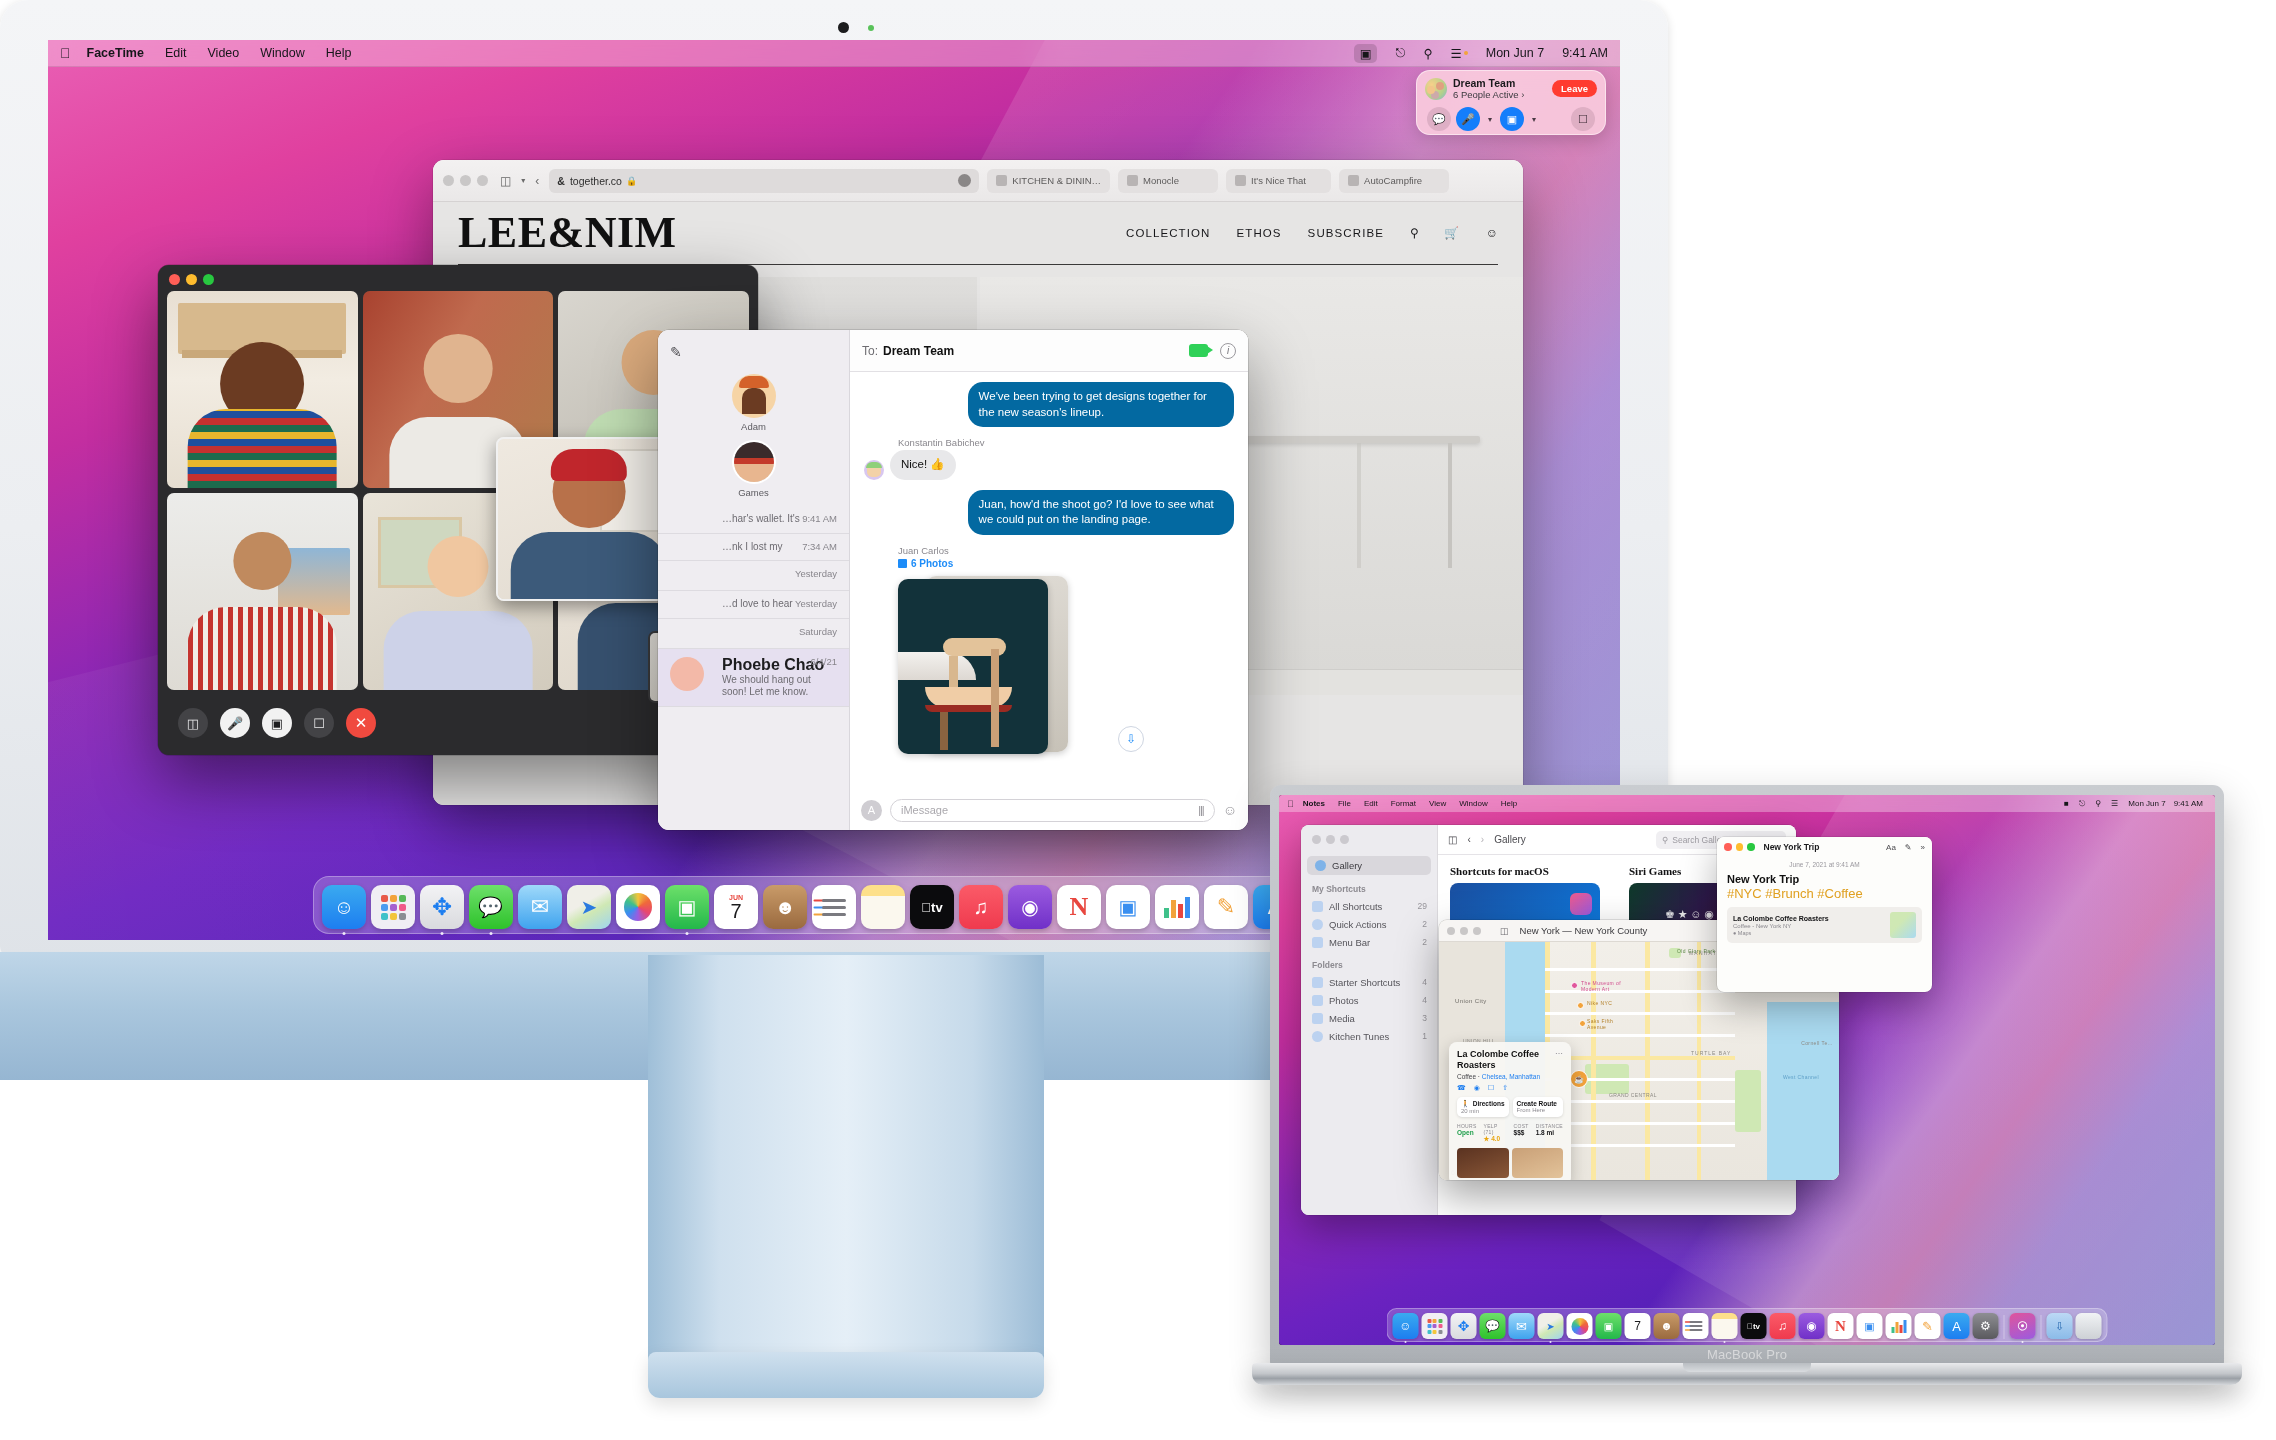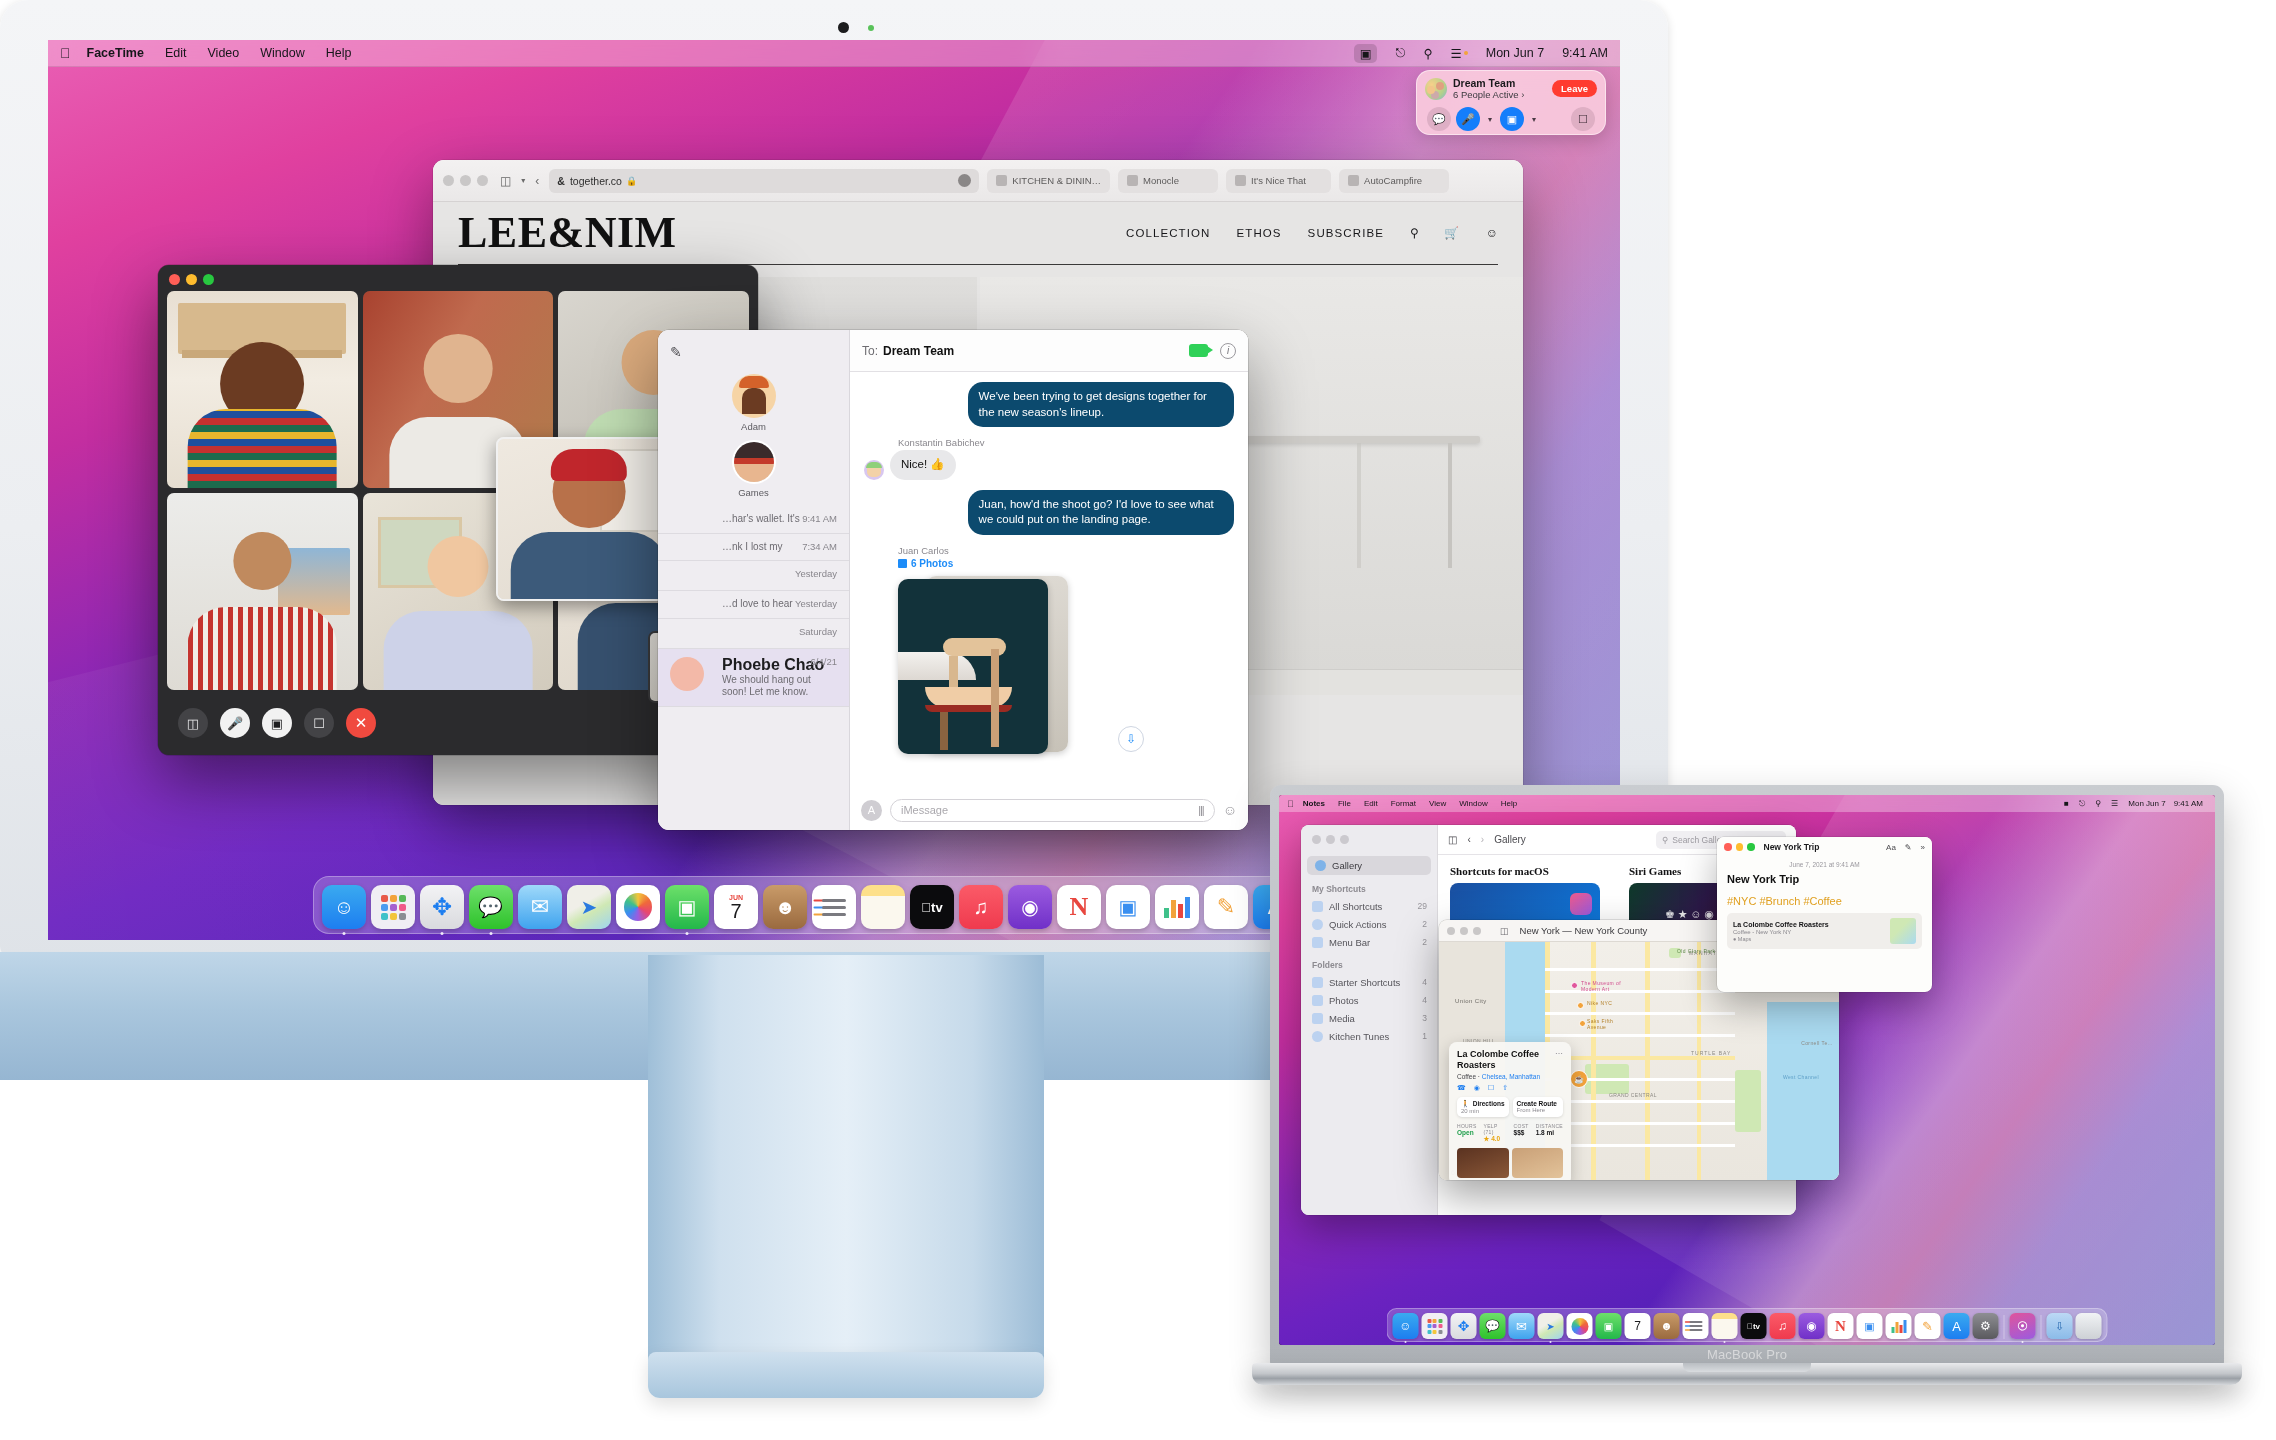--- a/index.html
+++ b/index.html
@@ -142,21 +142,21 @@
     display:flex; align-items:center; padding:0 12px; background:#fdfdfd; }
   #msg-head .to { font-size:12px; color:#6e6d72; }
   #msg-head .name { font-size:12px; font-weight:bold; color:#111; margin-left:5px; }
   #msg-head .ic { margin-left:auto; display:flex; align-items:center; gap:12px; }
   .camicon { width:19px; height:13px; background:#2fd158; border-radius:3px; position:relative; }
   .camicon::after{content:"";position:absolute;right:-5px;top:2px;border-left:6px solid #2fd158;border-top:4px solid transparent;border-bottom:4px solid transparent;}
   .info { width:16px; height:16px; border-radius:50%; border:1.3px solid #9b999e; color:#76747a;
     font-size:10px; display:flex; align-items:center; justify-content:center; font-style:italic; }
   #thread { position:absolute; left:0; top:42px; right:0; bottom:40px; padding:10px 14px; overflow:hidden; }
   .bub { max-width:72%; padding:7px 11px; border-radius:15px; font-size:11.5px; line-height:1.35; }
-  .bub.me { background:#0c4a6e; color:#fff; margin-left:auto; margin-bottom:10px; }
+  .bub.me { background:#0369a1; color:#fff; margin-left:auto; margin-bottom:10px; }
   .bub.them { background:#e8e8ea; color:#111; }
   .rowthem { display:flex; align-items:flex-end; gap:6px; margin-bottom:10px; }
   .sender { font-size:9.5px; color:#8a888e; margin-left:34px; margin-bottom:2px; }
   .mini-av { width:20px; height:20px; border-radius:50%; flex:none; overflow:hidden; }
   .photoline { font-size:10px; color:#1d8cf8; font-weight:bold; display:flex; align-items:center; gap:4px; }
   .photoline .gl { width:9px; height:9px; background:#1d8cf8; border-radius:1px; }
   #photo-stack { position:relative; margin-top:5px; margin-left:34px; width:170px; height:180px; }
   .pcard { position:absolute; border-radius:10px; overflow:hidden; box-shadow:0 2px 7px rgba(0,0,0,.2); }
   #dl { position:absolute; left:220px; top:152px; width:26px; height:26px; border-radius:50%;
     border:1px solid #cfd6e2; color:#1d8cf8; display:flex; align-items:center; justify-content:center; font-size:12px; }
@@ -266,21 +266,21 @@
     box-shadow:0 14px 36px rgba(0,0,0,.3), 0 0 0 .5px rgba(0,0,0,.16); }
   #notes-bar { height:20px; display:flex; align-items:center; padding:0 7px; gap:6px;
     background:#fdfdfb; }
   #notes-bar .tl3 { display:flex; gap:4px; }
   #notes-bar .tl3 i{width:7.5px;height:7.5px;border-radius:50%;display:block;}
   #notes-bar .ttl { font-size:8.5px; font-weight:bold; color:#1b1b1d; margin-left:3px; }
   #notes-bar .rt { margin-left:auto; display:flex; gap:9px; color:#4d4c50; font-size:8px; align-items:center; }
   #notes-body { padding:4px 10px 0 10px; }
   #notes-date { font-size:6.5px; color:#9a989e; text-align:center; margin-bottom:5px; }
   #notes-h1 { font-size:11px; font-weight:bold; color:#111; }
-  #notes-tags { font-size:11px; color:#e0a020; margin-top:10px; }
+  #notes-tags { font-size:13px; color:#e0a020; margin-top:1px; }
   #notes-link { margin-top:6px; background:#f0eeeb; border-radius:5px; padding:5px 6px;
     display:flex; align-items:center; }
   #notes-link .lt { font-size:7px; font-weight:bold; color:#121214; }
   #notes-link .ls { font-size:6px; color:#8a888e; margin-top:1px; }
   #notes-link .lm { font-size:5.5px; color:#8a888e; margin-top:1px; }
   #notes-link .thumb { margin-left:auto; width:26px; height:26px; border-radius:3px;
     background:linear-gradient(135deg,#cfe8b4 40%,#aadaf0); position:relative; }
 
   
   #mb-dock { position:absolute; left:50%; transform:translateX(-50%); bottom:3px;

